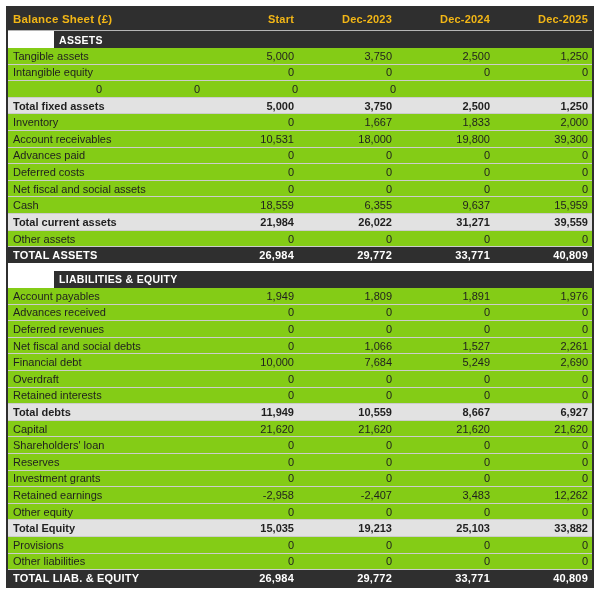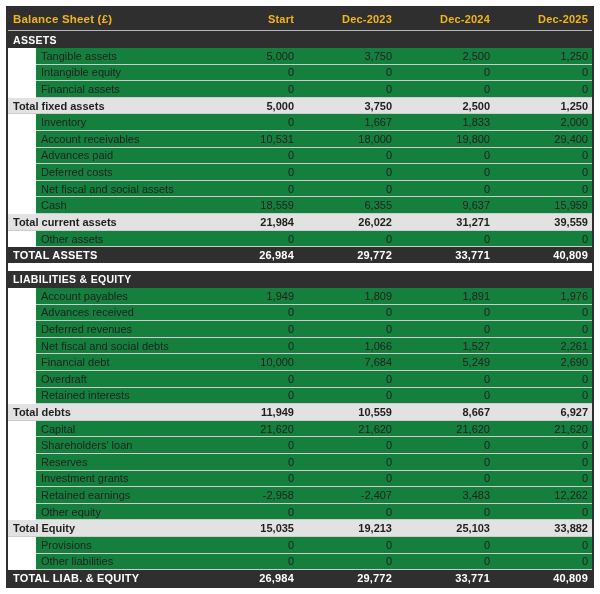--- a/index.html
+++ b/index.html
@@ -29,27 +29,27 @@
   .label{flex:1;padding-left:5px;text-align:left;}
   .num{width:98px;text-align:right;padding-right:4px;}
   .header-row{
     height:23px;background:var(--dark);color:var(--yellow);
     font-weight:700;font-size:11px;letter-spacing:.2px;
     border-bottom:1px solid #b5b5b5;
   }
   .header-row .label{font-size:11.5px;}
   .section-row{
     height:17px;background:var(--dark);color:#ffffff;
-    font-weight:700;font-size:10.5px;letter-spacing:.3px;
+    font-weight:700;font-size:10.5px;letter-spacing:.3px;margin-left:46px;
   }
   #table-body{flex:1 1 auto;display:flex;flex-direction:column;min-height:0;}
   .normal,.subtotal,.grand{
     flex:1 1 0;min-height:0;font-size:11px;color:var(--text);
   }
-  .normal{background:#15803d;border-bottom:1px solid var(--rowborder);margin-left:28px;}
+  .normal{background:#84cc16;border-bottom:1px solid var(--rowborder);}
   .subtotal{background:var(--subtotal);border-bottom:1px solid var(--rowborder);font-weight:700;}
   .grand{background:var(--dark);color:#ffffff;font-weight:700;letter-spacing:.2px;border-bottom:none;}
   .spacer-row{height:8px;background:#ffffff;flex:0 0 auto;}
 </style>
 </head>
 <body>
 
 <div class="sheet">
   <div class="row header-row">
     <div class="cell label">Balance Sheet (£)</div>
@@ -70,21 +70,20 @@
         <div class="cell num">1,250</div>
       </div>
       <div class="row normal">
         <div class="cell label">Intangible equity</div>
         <div class="cell num">0</div>
         <div class="cell num">0</div>
         <div class="cell num">0</div>
         <div class="cell num">0</div>
       </div>
       <div class="row normal">
-        <div class="cell label">Financial assets</div>
         <div class="cell num">0</div>
         <div class="cell num">0</div>
         <div class="cell num">0</div>
         <div class="cell num">0</div>
       </div>
       <div class="row subtotal">
         <div class="cell label">Total fixed assets</div>
         <div class="cell num">5,000</div>
         <div class="cell num">3,750</div>
         <div class="cell num">2,500</div>
@@ -95,21 +94,21 @@
         <div class="cell num">0</div>
         <div class="cell num">1,667</div>
         <div class="cell num">1,833</div>
         <div class="cell num">2,000</div>
       </div>
       <div class="row normal">
         <div class="cell label">Account receivables</div>
         <div class="cell num">10,531</div>
         <div class="cell num">18,000</div>
         <div class="cell num">19,800</div>
-        <div class="cell num">29,400</div>
+        <div class="cell num">39,300</div>
       </div>
       <div class="row normal">
         <div class="cell label">Advances paid</div>
         <div class="cell num">0</div>
         <div class="cell num">0</div>
         <div class="cell num">0</div>
         <div class="cell num">0</div>
       </div>
       <div class="row normal">
         <div class="cell label">Deferred costs</div>

